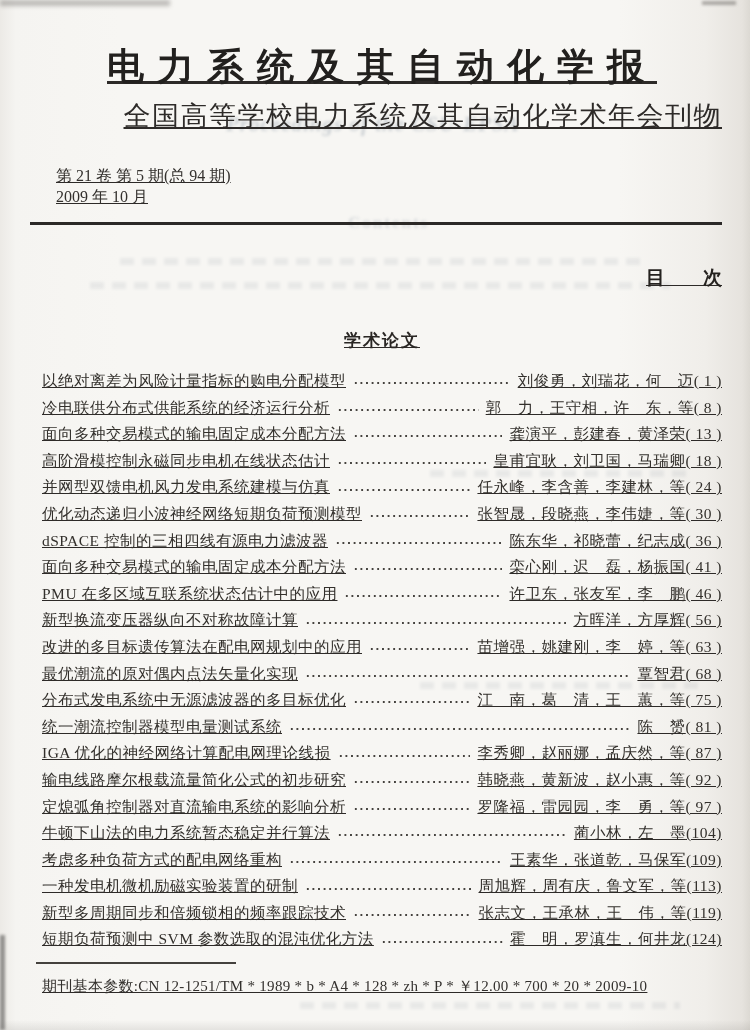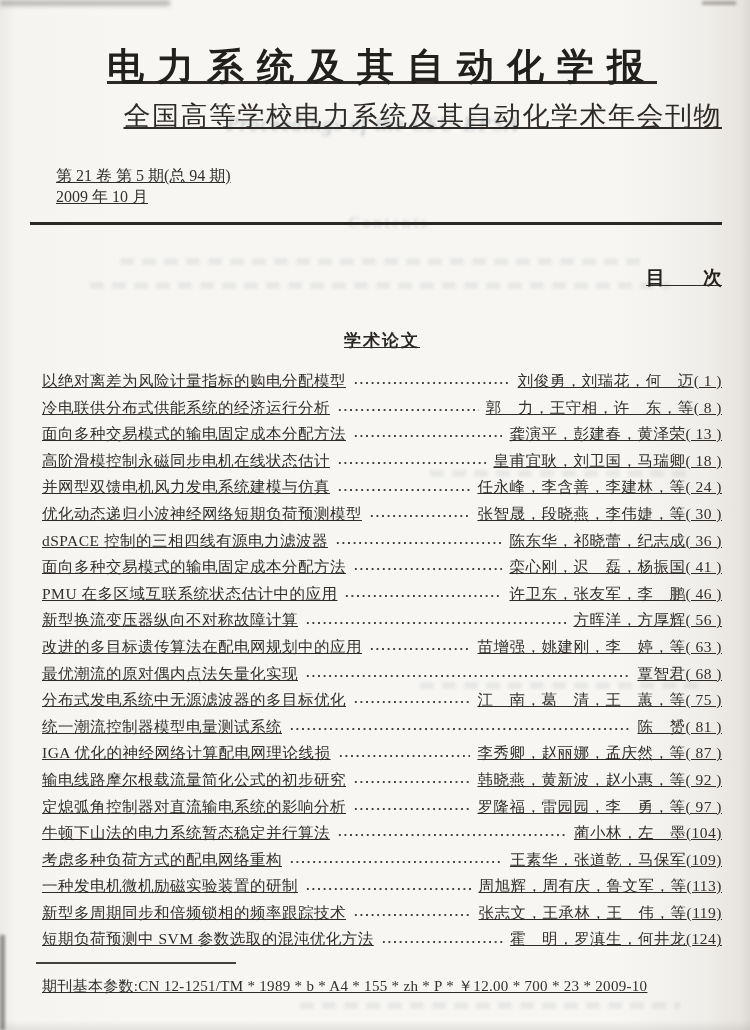--- a/index.html
+++ b/index.html
@@ -290,15 +290,15 @@
   </div>
 
   <div class="toc-row">
     <span class="toc-title">短期负荷预测中 SVM 参数选取的混沌优化方法</span>
     <span class="leader"></span>
     <span class="toc-right"><span>霍　明，罗滇生，何井龙</span><span>(124)</span></span>
   </div>
 </div>
 
     <div class="footer-rule"></div>
-    <div class="footer-line">期刊基本参数:CN 12-1251/TM * 1989 * b * A4 * 155 * zh * P * ￥12.00 * 700 * 23 * 2009-10</div>
+    <div class="footer-line">期刊基本参数:CN 12-1251/TM * 1989 * b * A4 * 128 * zh * P * ￥12.00 * 700 * 20 * 2009-10</div>
   </div>
 </div>
 
 </body></html>

